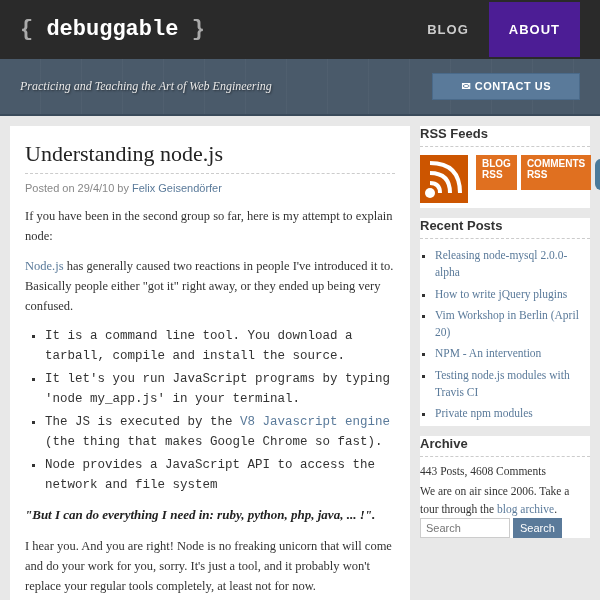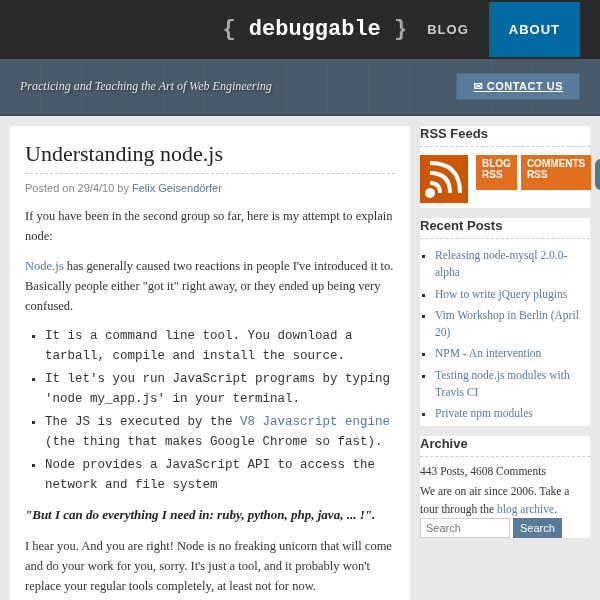--- a/index.html
+++ b/index.html
@@ -4,21 +4,21 @@
   <style>
     * { margin: 0; padding: 0; box-sizing: border-box; }
     body { font-family: Georgia, 'Times New Roman', serif; font-size: 13px; color: #333; background: #e8e8e8; }
 
     
     #header {
       background: #2a2a2a;
       height: 59px;
       display: flex;
       align-items: center;
-      justify-content: flex-end;
+      justify-content: space-between;
       padding: 0 20px;
     }
     #logo {
       font-family: 'Courier New', monospace;
       font-size: 22px;
       color: #fff;
       font-weight: bold;
     }
     #logo span { color: #aaa; }
     #nav {
@@ -29,21 +29,21 @@
     .nav-item {
       color: #ccc;
       font-family: Arial, sans-serif;
       font-size: 13px;
       font-weight: bold;
       letter-spacing: 1px;
       padding: 20px 20px;
       cursor: pointer;
       text-transform: uppercase;
     }
-    .nav-item.active { color: #fff; background: #0369a1; }
+    .nav-item.active { color: #fff; background: #4c1d95; }
 
     
     #banner {
       background: #4a5a6a;
       background-image: repeating-linear-gradient(
         90deg,
         transparent,
         transparent 40px,
         rgba(255,255,255,0.03) 40px,
         rgba(255,255,255,0.03) 41px
@@ -58,28 +58,27 @@
       font-style: italic;
       color: #e8e8e8;
       font-size: 12px;
       font-family: Georgia, serif;
       text-shadow: 1px 1px 2px rgba(0,0,0,0.5);
     }
     #contact-btn {
       background: #5a7a9a;
       color: #fff;
       border: 1px solid #4a6a8a;
-      padding: 6px 16px;
+      padding: 6px 28px;
       font-size: 11px;
       font-family: Arial, sans-serif;
       font-weight: bold;
       letter-spacing: 0.5px;
       cursor: pointer;
       text-transform: uppercase;
-      text-decoration: underline;
     }
 
     
     #main-wrapper {
       background: #e8e8e8;
       padding: 10px;
       display: flex;
       gap: 10px;
       max-width: 600px;
     }

